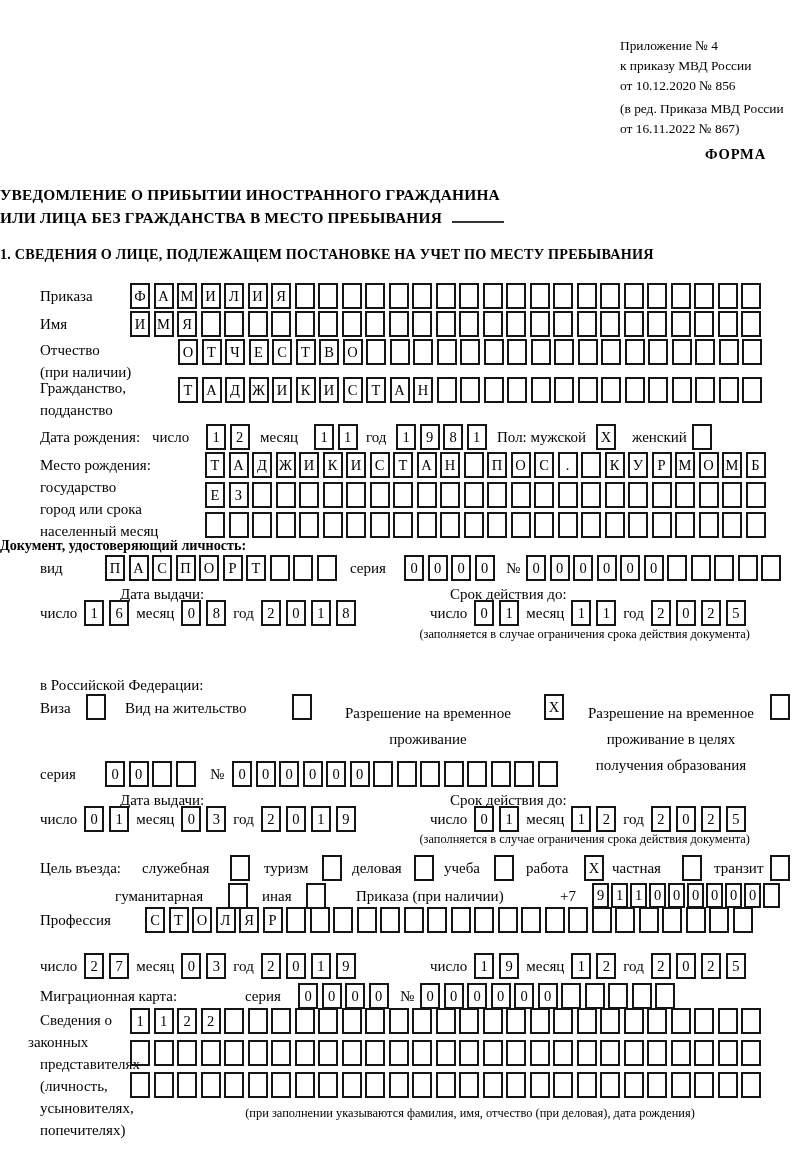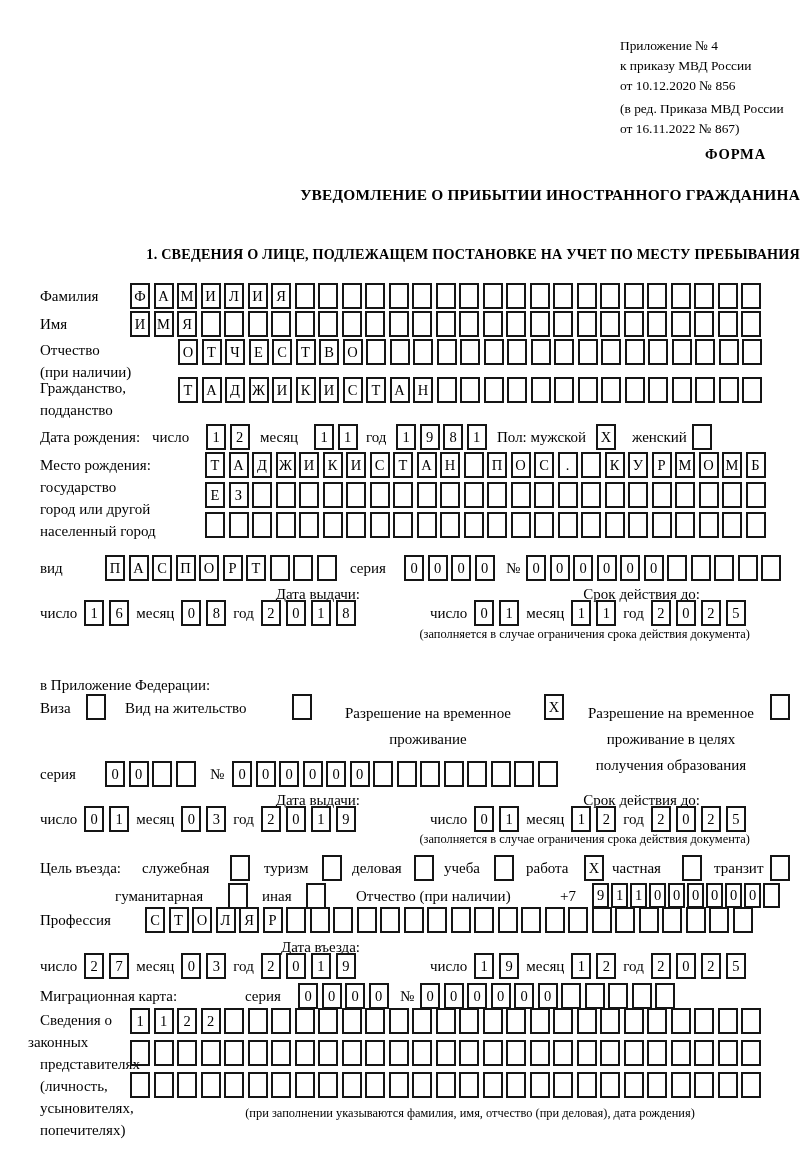--- a/index.html
+++ b/index.html
@@ -3,21 +3,21 @@
 <meta charset="utf-8">
 <style>
   * { margin:0; padding:0; box-sizing:border-box; }
   html,body { background:#fff; }
   body { font-family:"Liberation Serif","DejaVu Serif",serif; color:#000; }
   .page { position:relative; width:800px; height:1163px; background:#fff; overflow:hidden; }
   .ab { position:absolute; white-space:nowrap; }
   .lab { font-size:15px; }
   .sm { font-size:12.4px; }
   .b { font-weight:bold; }
-  .ctr { text-align:right; }
+  .ctr { text-align:left; }
   .rt { text-align:right; }
 
   
   .cells { display:inline-flex; gap:3.5px; }
   .cell { display:inline-flex; flex:none; width:20px; height:26px; border:2px solid #151515;
           align-items:center; justify-content:center; font-size:14.5px; line-height:1; }
   .dg { display:inline-flex; align-items:center; gap:7px; }
   .dg .cells { gap:5px; }
   .ph { gap:2px; }
   .ph .cell { width:17px; height:25px; }
@@ -103,24 +103,25 @@
     <div>Приложение № 4</div>
     <div>к приказу МВД России</div>
     <div>от 10.12.2020 № 856</div>
     <div class="gap">(в ред. Приказа МВД России</div>
     <div>от 16.11.2022 № 867)</div>
   </div>
   <div class="ab forma b rt">ФОРМА</div>
 
   <div class="ab title b ctr">
     <div>УВЕДОМЛЕНИЕ О ПРИБЫТИИ ИНОСТРАННОГО ГРАЖДАНИНА</div>
+    <div><span>ИЛИ ЛИЦА БЕЗ ГРАЖДАНСТВА В МЕСТО ПРЕБЫВАНИЯ</span><span class="tline"></span></div>
   </div>
   <div class="ab sec1 b ctr">1. СВЕДЕНИЯ О ЛИЦЕ, ПОДЛЕЖАЩЕМ ПОСТАНОВКЕ НА УЧЕТ ПО МЕСТУ ПРЕБЫВАНИЯ</div>
 
-  <span class="ab lab surname-lab">Фамилия</span>
+  <span class="ab lab surname-lab">Приказа</span>
   <span class="ab cells surname-cells">
       <span class="cell">Ф</span>
       <span class="cell">А</span>
       <span class="cell">М</span>
       <span class="cell">И</span>
       <span class="cell">Л</span>
       <span class="cell">И</span>
       <span class="cell">Я</span>
       <span class="cell"></span>
       <span class="cell"></span>
@@ -257,22 +258,22 @@
   <span class="ab cells sex-male">
       <span class="cell">X</span>
     </span>
   <span class="ab lab sex-f-lab">женский</span>
   <span class="ab cells sex-female">
       <span class="cell"></span>
     </span>
 
   <span class="ab lab bp-lab0">Место рождения:</span>
   <span class="ab lab bp-lab1">государство</span>
-  <span class="ab lab bp-lab2">город или другой</span>
-  <span class="ab lab bp-lab3">населенный город</span>
+  <span class="ab lab bp-lab2">город или срока</span>
+  <span class="ab lab bp-lab3">населенный месяц</span>
   <span class="ab cells bp-row1">
       <span class="cell">Т</span>
       <span class="cell">А</span>
       <span class="cell">Д</span>
       <span class="cell">Ж</span>
       <span class="cell">И</span>
       <span class="cell">К</span>
       <span class="cell">И</span>
       <span class="cell">С</span>
       <span class="cell">Т</span>
@@ -338,20 +339,21 @@
       <span class="cell"></span>
       <span class="cell"></span>
       <span class="cell"></span>
       <span class="cell"></span>
       <span class="cell"></span>
       <span class="cell"></span>
       <span class="cell"></span>
       <span class="cell"></span>
     </span>
 
+  <div class="ab iddoc-h b ctr">Документ, удостоверяющий личность:</div>
   <span class="ab lab kind-lab">вид</span>
   <span class="ab cells kind-cells">
       <span class="cell">П</span>
       <span class="cell">А</span>
       <span class="cell">С</span>
       <span class="cell">П</span>
       <span class="cell">О</span>
       <span class="cell">Р</span>
       <span class="cell">Т</span>
       <span class="cell"></span>
@@ -415,21 +417,21 @@
     <span class="lab">год</span>
     <span class="cells">
         <span class="cell">2</span>
         <span class="cell">0</span>
         <span class="cell">2</span>
         <span class="cell">5</span>
       </span>
   </span>
   <div class="ab sm rt note1">(заполняется в случае ограничения срока действия документа)</div>
 
-  <div class="ab lab intro2">в Приложение Федерации:</div>
+  <div class="ab lab intro2">в Российской Федерации:</div>
 
   <span class="ab lab visa-lab">Виза</span>
   <span class="ab cells visa-box">
       <span class="cell"></span>
     </span>
   <span class="ab lab vnzh-lab">Вид на жительство</span>
   <span class="ab cells vnzh-box">
       <span class="cell"></span>
     </span>
   <div class="ab lab rvp-block">
@@ -546,21 +548,21 @@
     </span>
   <span class="ab lab p7-lab">гуманитарная</span>
   <span class="ab cells p7-box">
       <span class="cell"></span>
     </span>
   <span class="ab lab p8-lab">иная</span>
   <span class="ab cells p8-box">
       <span class="cell"></span>
     </span>
 
-  <span class="ab lab phone-lab">Отчество (при наличии)</span>
+  <span class="ab lab phone-lab">Приказа (при наличии)</span>
   <span class="ab lab phone-pre">+7</span>
   <span class="ab cells ph phone-cells">
       <span class="cell">9</span>
       <span class="cell">1</span>
       <span class="cell">1</span>
       <span class="cell">0</span>
       <span class="cell">0</span>
       <span class="cell">0</span>
       <span class="cell">0</span>
       <span class="cell">0</span>
@@ -591,21 +593,20 @@
       <span class="cell"></span>
       <span class="cell"></span>
       <span class="cell"></span>
       <span class="cell"></span>
       <span class="cell"></span>
       <span class="cell"></span>
       <span class="cell"></span>
       <span class="cell"></span>
     </span>
 
-  <div class="ab lab ctr hdr-entry">Дата въезда:</div>
   <span class="ab dg dg-entry">
     <span class="lab">число</span>
     <span class="cells">
         <span class="cell">2</span>
         <span class="cell">7</span>
       </span>
     <span class="lab">месяц</span>
     <span class="cells">
         <span class="cell">0</span>
         <span class="cell">3</span>

